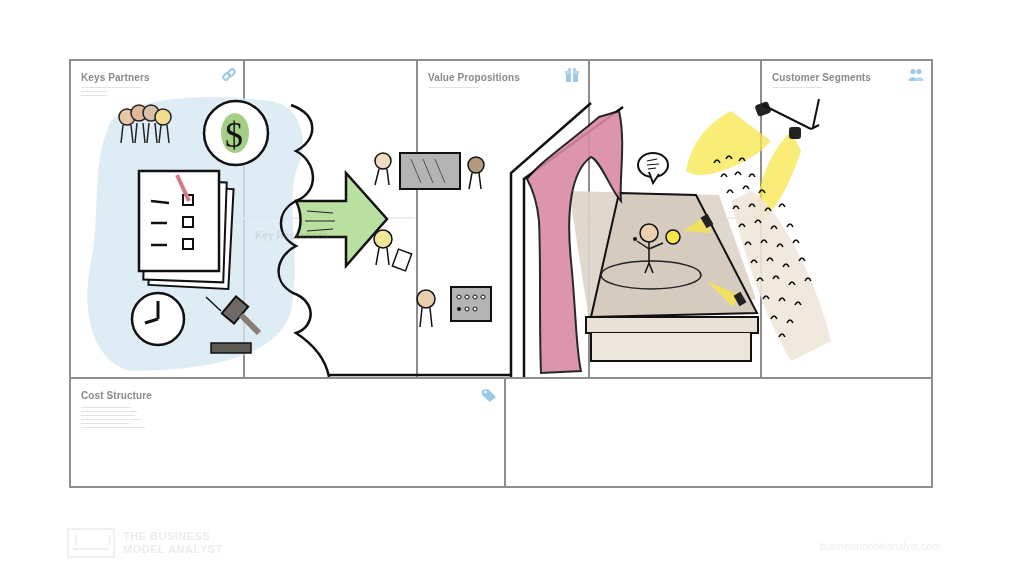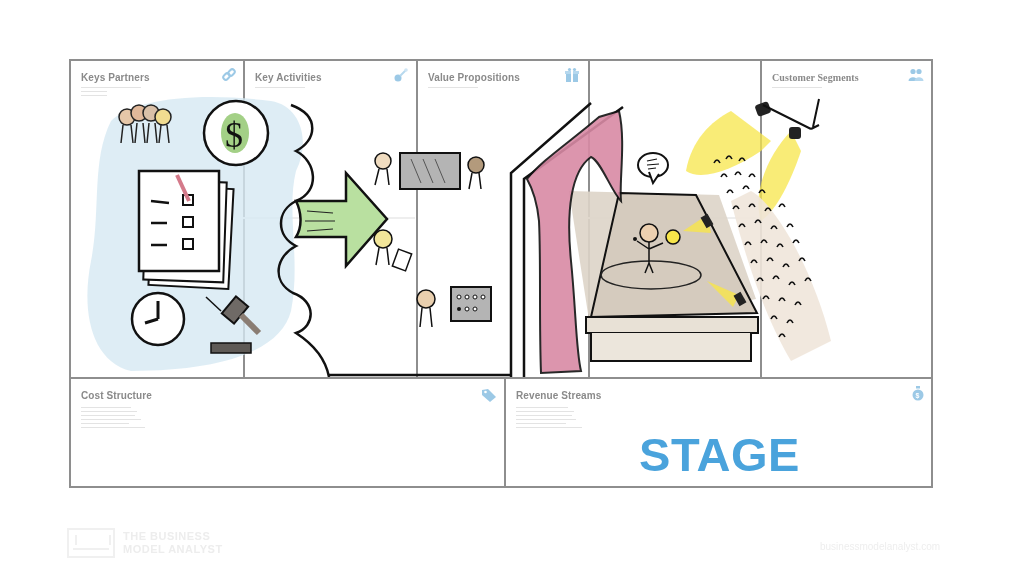--- a/index.html
+++ b/index.html
@@ -199,84 +199,63 @@
     <span class="cell-title">Keys Partners</span>
     <svg class="cell-icon" style="left:150px;" viewBox="0 0 16 16">
       <rect x="2" y="7" width="7" height="5" rx="2.5" fill="none" stroke="#9cc9e6" stroke-width="2" transform="rotate(-45 5.5 9.5)"></rect>
       <rect x="7" y="3" width="7" height="5" rx="2.5" fill="none" stroke="#9cc9e6" stroke-width="2" transform="rotate(-45 10.5 5.5)"></rect>
     </svg>
     <div class="ghost" style="top:26px; width:60px;"></div>
     <div class="ghost" style="top:30px; width:26px;"></div>
     <div class="ghost" style="top:34px; width:26px;"></div>
   </div>
 
-  <div class="cell" style="left:174px; top:0; width:171px; height:40px;">
-    <span class="cell-title">Key Activities</span>
-    <svg class="cell-icon" style="left:148px;" viewBox="0 0 16 16">
-      <circle cx="5" cy="11" r="3.5" fill="#9cc9e6"></circle>
-      <path d="M7,9 L13,3" stroke="#b6d8ee" stroke-width="2"></path>
-      <circle cx="13" cy="3" r="1.8" fill="#cfe5f4"></circle>
-    </svg>
-    <div class="ghost" style="top:26px; width:50px;"></div>
-  </div>
 
   <div class="cell" style="left:347px; top:0; width:140px; height:40px;">
     <span class="cell-title">Value Propositions</span>
     <svg class="cell-icon" style="left:146px;" viewBox="0 0 16 16">
       <rect x="2" y="6" width="12" height="9" fill="#9cc9e6"></rect>
       <rect x="1" y="4" width="14" height="3" fill="#b6d8ee"></rect>
       <rect x="7" y="4" width="2" height="11" fill="#fff"></rect>
       <circle cx="5.5" cy="2.5" r="1.6" fill="#9cc9e6"></circle>
         <circle cx="10.5" cy="2.5" r="1.6" fill="#9cc9e6"></circle>
     </svg>
     <div class="ghost" style="top:26px; width:50px;"></div>
   </div>
 
 
-  <div class="cell" style="left:691px; top:0; width:183px; height:40px;font-family:Liberation Serif, serif;">
+  <div class="cell" style="left:691px; top:0; width:183px; height:40px;">
     <span class="cell-title">Customer Segments</span>
     <svg class="cell-icon" style="left:146px;" viewBox="0 0 16 16">
       <circle cx="5" cy="4.5" r="2.6" fill="#9cc9e6"></circle>
         <circle cx="11" cy="4.5" r="2.6" fill="#9cc9e6"></circle>
       <path d="M0.5,14 C0.5,9 9.5,9 9.5,14 Z" fill="#9cc9e6"></path>
         <path d="M6.5,14 C6.5,9 15.5,9 15.5,14 Z" fill="#b6d8ee"></path>
     </svg>
     <div class="ghost" style="top:26px; width:50px;"></div>
   </div>
 
+  <div class="cell" style="left:174px; top:158px; width:171px; height:30px; opacity:0.2;">
+    <span class="cell-title">Key Resources</span>
+  </div>
 
   <div class="cell" style="left:0; top:318px; width:433px; height:95px;border-radius:10px;">
     <span class="cell-title">Cost Structure</span>
     <svg class="cell-icon" style="left:410px; top:8px;" viewBox="0 0 16 16">
       <path d="M1,3 L7,2 L15,10 L9,15 L1,8 Z" fill="#9cc9e6"></path>
       <circle cx="4.5" cy="5" r="1.3" fill="#fff"></circle>
     </svg>
     <div class="ghost" style="top:28px; width:50px;"></div>
     <div class="ghost" style="top:32px; width:56px;"></div>
     <div class="ghost" style="top:36px; width:54px;"></div>
     <div class="ghost" style="top:40px; width:60px;"></div>
     <div class="ghost" style="top:44px; width:48px;"></div>
     <div class="ghost" style="top:48px; width:64px;"></div>
   </div>
 
-  <div class="cell" style="left:435px; top:318px; width:427px; height:109px;">
-    <span class="cell-title">Revenue Streams</span>
-    <svg class="cell-icon" style="left:404px; top:6px;" viewBox="0 0 16 16">
-      <rect x="6" y="1" width="4" height="2.5" fill="#9cc9e6"></rect>
-      <circle cx="8" cy="10" r="5.5" fill="#9cc9e6"></circle>
-      <text x="5.6" y="13" font-size="7" fill="#fff" font-family="Liberation Sans, sans-serif" font-weight="bold">$</text>
-    </svg>
-    <div class="ghost" style="top:28px; width:52px;"></div>
-    <div class="ghost" style="top:32px; width:58px;"></div>
-    <div class="ghost" style="top:36px; width:56px;"></div>
-    <div class="ghost" style="top:40px; width:60px;"></div>
-    <div class="ghost" style="top:44px; width:50px;"></div>
-    <div class="ghost" style="top:48px; width:66px;"></div>
-    <div class="big-label" style="left:0; width:427px; top:48px;">STAGE</div>
-  </div>
 </div>
 
 <div class="footer-logo">
   <div class="logo-box">
     <div style="position:absolute; left:6px; top:5px; width:32px; height:10px; border-left:2px solid #f0f0f0; border-right:2px solid #f0f0f0;"></div>
     <div style="position:absolute; left:4px; top:18px; width:36px; height:2px; background:#f0f0f0;"></div>
   </div>
   <div class="logo-text">
     <div>THE BUSINESS</div>
     <div>MODEL ANALYST</div>

